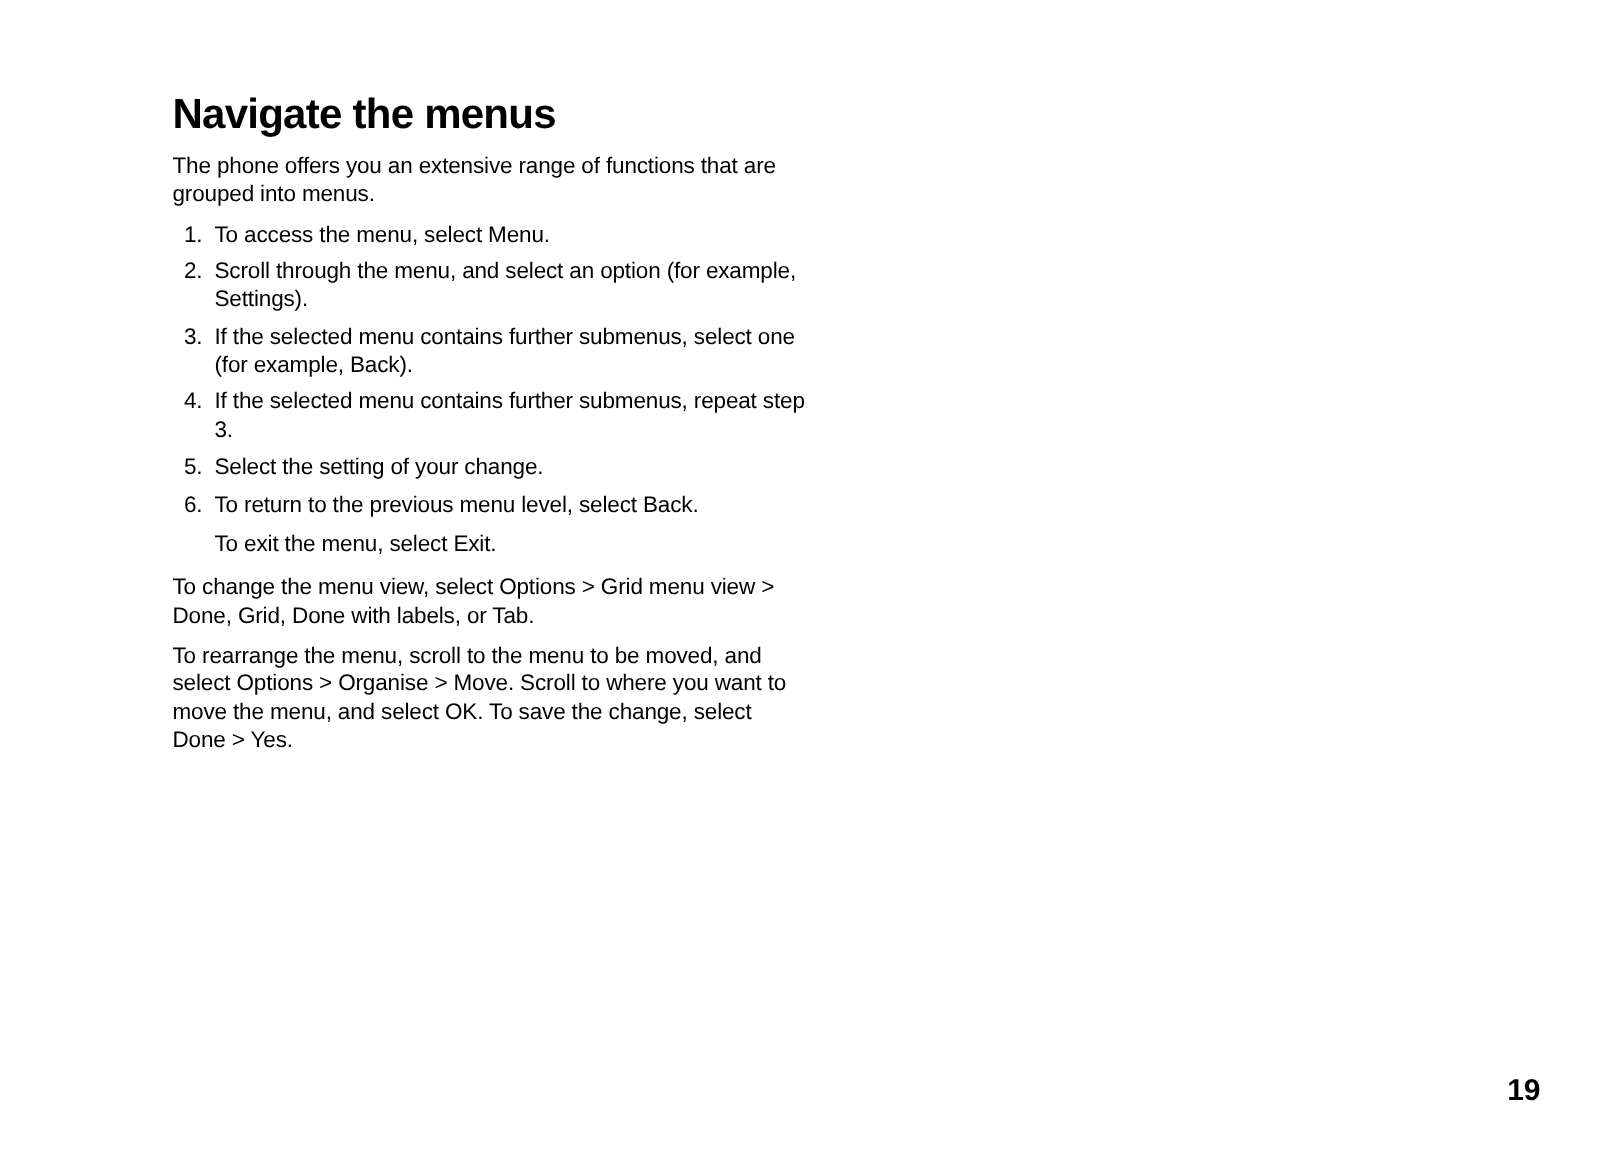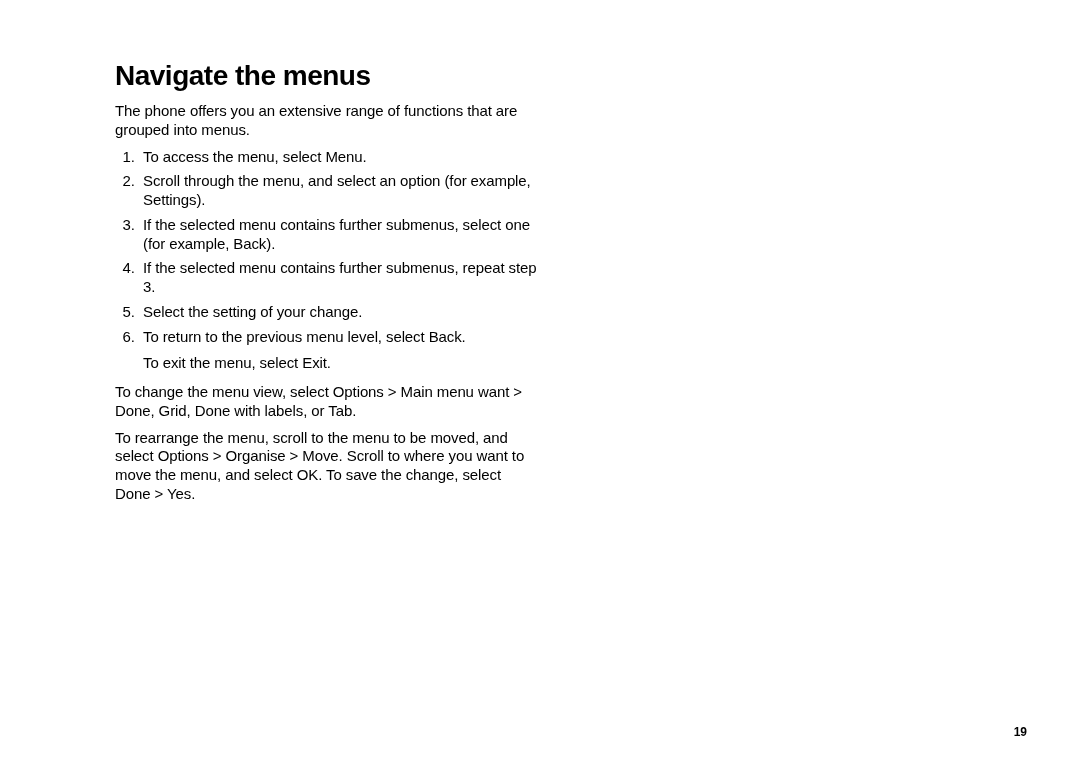--- a/index.html
+++ b/index.html
@@ -48,21 +48,21 @@
   .indent {
     margin-left: 28px;
     margin-top: -2px;
     margin-bottom: 10px;
   }
   .b { font-weight: 400; }
   .page-number {
     position: absolute;
     bottom: 40px;
     right: 60px;
-    font-size: 12px;
+    font-size: 20px;
     font-weight: 700;
   }
 </style>
 </head>
 <body>
 
 <div class="page">
   <div class="column">
 
     <h1>Navigate the menus</h1>
@@ -73,20 +73,20 @@
       <li><span>To access the menu, select </span><span class="b">Menu</span><span>.</span></li>
       <li><span>Scroll through the menu, and select an option (for example, </span><span class="b">Settings</span><span>).</span></li>
       <li><span>If the selected menu contains further submenus, select one (for example, </span><span class="b">Back</span><span>).</span></li>
       <li>If the selected menu contains further submenus, repeat step 3.</li>
       <li>Select the setting of your change.</li>
       <li><span>To return to the previous menu level, select </span><span class="b">Back</span><span>.</span></li>
     </ol>
 
     <p class="indent"><span>To exit the menu, select </span><span class="b">Exit</span><span>.</span></p>
 
-    <p><span>To change the menu view, select </span><span class="b">Options</span><span> &gt; </span><span class="b">Main menu want</span><span> &gt; </span><span class="b">Done</span><span>, </span><span class="b">Grid</span><span>, </span><span class="b">Done with labels</span><span>, or </span><span class="b">Tab</span><span>.</span></p>
+    <p><span>To change the menu view, select </span><span class="b">Options</span><span> &gt; </span><span class="b">Grid menu view</span><span> &gt; </span><span class="b">Done</span><span>, </span><span class="b">Grid</span><span>, </span><span class="b">Done with labels</span><span>, or </span><span class="b">Tab</span><span>.</span></p>
 
     <p><span>To rearrange the menu, scroll to the menu to be moved, and select </span><span class="b">Options</span><span> &gt; </span><span class="b">Organise</span><span> &gt; </span><span class="b">Move</span><span>. Scroll to where you want to move the menu, and select </span><span class="b">OK</span><span>. To save the change, select </span><span class="b">Done</span><span> &gt; </span><span class="b">Yes</span><span>.</span></p>
 
   </div>
 
   <div class="page-number">19</div>
 </div>
 
 </body></html>

